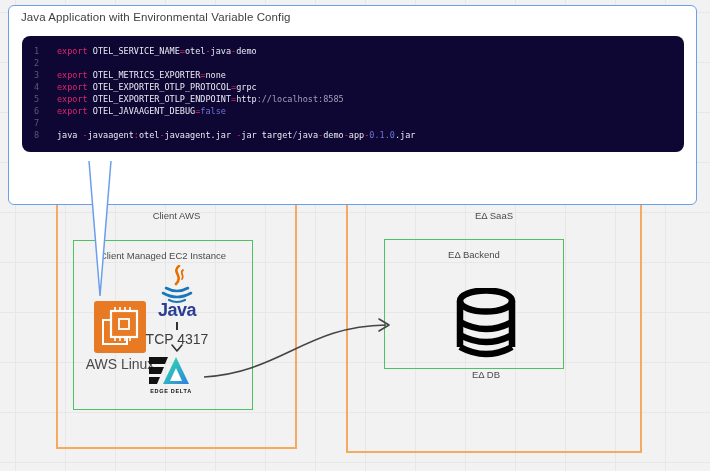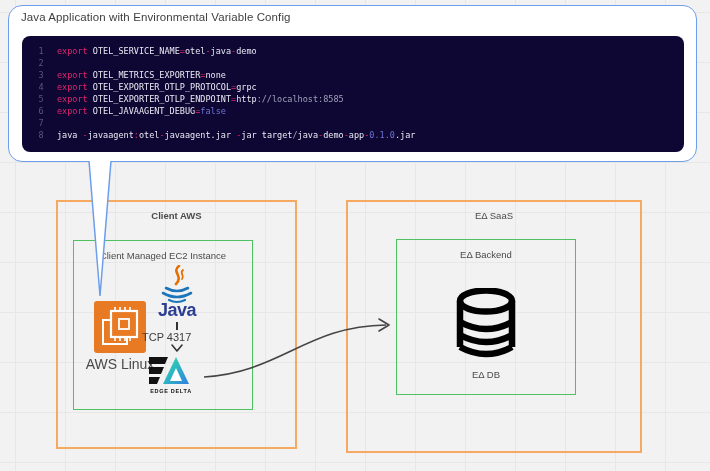--- a/index.html
+++ b/index.html
@@ -8,23 +8,23 @@
     position:relative;width:710px;height:471px;overflow:hidden;
     background-color:#f2f2f2;
     background-image:
       linear-gradient(to right,#e7e7e7 1px,transparent 1px),
       linear-gradient(to bottom,#e7e7e7 1px,transparent 1px);
     background-size:50px 50px;
     background-position:15px 12px;
   }
   
   .panel{
-    position:absolute;left:8px;top:5px;width:689px;height:157px;
-    background:#ffffff;border:1.5px solid #6d9eeb;border-radius:14px;
-    box-sizing:border-box;z-index:3;text-align:center;
+    position:absolute;left:8px;top:5px;width:689px;height:200px;
+    background:#ffffff;border:1.5px solid #6d9eeb;border-radius:6px;
+    box-sizing:border-box;z-index:3;
   }
   .panel-title{
     position:absolute;left:12px;top:5px;font-size:11.5px;color:#3f3f3f;
     letter-spacing:.1px;white-space:nowrap;
   }
   .codeblock{
     position:absolute;left:13px;top:30px;width:662px;height:116px;
     background:#0f0733;border-radius:8px;box-sizing:border-box;
     padding-top:9px;font-family:"DejaVu Sans Mono",monospace;font-size:8.5px;
     overflow:hidden;
@@ -37,28 +37,28 @@
   .ct .p{color:#e9eaf4;}
   .ct .s{color:#9fa1ba;}
   .ct .u{color:#6e74d4;margin-top:34px;}
   
   .obox{position:absolute;border:2px solid #f6a961;box-sizing:border-box;z-index:1;}
   .gbox{position:absolute;border:1.5px solid #4fc163;box-sizing:border-box;z-index:1;}
   .box-label{position:absolute;width:100%;text-align:center;font-size:9.5px;color:#4a4a4a;white-space:nowrap;}
   .client-aws{left:56px;top:200px;width:241px;height:249px;}
   .ec2{left:73px;top:240px;width:180px;height:170px;}
   .saas{left:346px;top:200px;width:296px;height:253px;}
-  .backend{left:396px;top:239px;width:180px;height:156px;}
+  .backend{left:384px;top:239px;width:180px;height:130px;}
   .aws-icon{position:absolute;left:94px;top:301px;width:52px;height:52px;background:#e87a24;border-radius:3px;z-index:2;}
   .aws-label{position:absolute;left:84px;top:356px;width:72px;text-align:center;font-size:14px;color:#4a4a4a;z-index:2;}
   .java-svg{position:absolute;left:157px;top:265px;width:40px;height:40px;z-index:2;}
   .java-word{position:absolute;left:147px;top:300px;width:60px;text-align:center;
     font-size:18px;font-weight:600;color:#2c3e93;z-index:2;letter-spacing:-.5px;}
   .conn-line{position:absolute;left:176px;top:322px;width:1.5px;height:8px;background:#333;z-index:2;}
-  .tcp-label{position:absolute;left:142px;top:331px;width:70px;text-align:left;font-size:11px;color:#3c3c3c;z-index:2;}
+  .tcp-label{position:absolute;left:142px;top:331px;width:70px;text-align:center;font-size:14px;color:#3c3c3c;z-index:2;}
   .chevron{position:absolute;left:170px;top:343px;z-index:2;}
   .ed-svg{position:absolute;left:149px;top:356px;width:40px;height:29px;z-index:2;}
   .ed-label{position:absolute;left:139px;top:388px;width:64px;text-align:center;
     font-size:5.5px;font-weight:700;letter-spacing:.7px;color:#111;z-index:2;}
   .db-svg{position:absolute;left:452px;top:288px;width:68px;height:74px;z-index:2;}
   .db-label{position:absolute;left:446px;top:369px;width:80px;text-align:center;font-size:9.5px;color:#4a4a4a;z-index:2;}
   .overlay{position:absolute;left:0;top:0;width:710px;height:471px;z-index:4;pointer-events:none;}
 </style>
 </head>
 <body>
@@ -96,21 +96,21 @@
           <span class="ct"></span>
         </div>
         <div class="cl">
           <span class="ln">8</span>
           <span class="ct"><span class="p">java </span><span class="o">-</span><span class="p">javaagent</span><span class="o">:</span><span class="p">otel</span><span class="o">-</span><span class="p">javaagent.jar </span><span class="o">-</span><span class="p">jar target</span><span class="s">/</span><span class="p">java</span><span class="o">-</span><span class="p">demo</span><span class="o">-</span><span class="p">app</span><span class="o">-</span><span class="u">0.1.0</span><span class="p">.jar</span></span>
         </div>
       </div>
   </div>
 
   <div class="obox client-aws">
-    <div class="box-label" style="top:8px;font-weight:bold;">Client AWS</div>
+    <div class="box-label" style="top:8px;">Client AWS</div>
   </div>
 
   <div class="gbox ec2">
     <div class="box-label" style="top:9px;">Client Managed EC2 Instance</div>
   </div>
 
   <div class="aws-icon">
     <svg width="52" height="52" viewBox="0 0 52 52">
       <rect x="9" y="19" width="24" height="24" fill="none" stroke="#ffffff" stroke-width="2"></rect>
       <rect x="17" y="10" width="26" height="26" fill="#e87a24" stroke="#ffffff" stroke-width="2.2"></rect>

